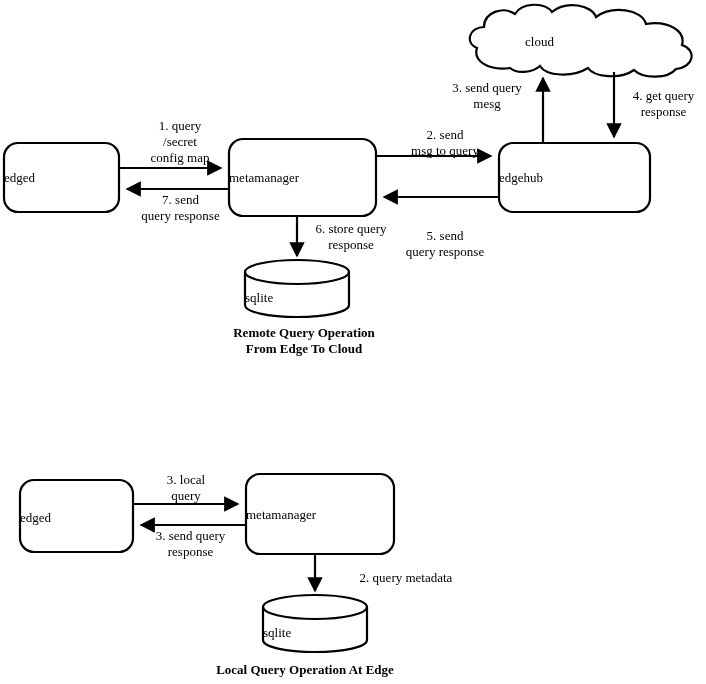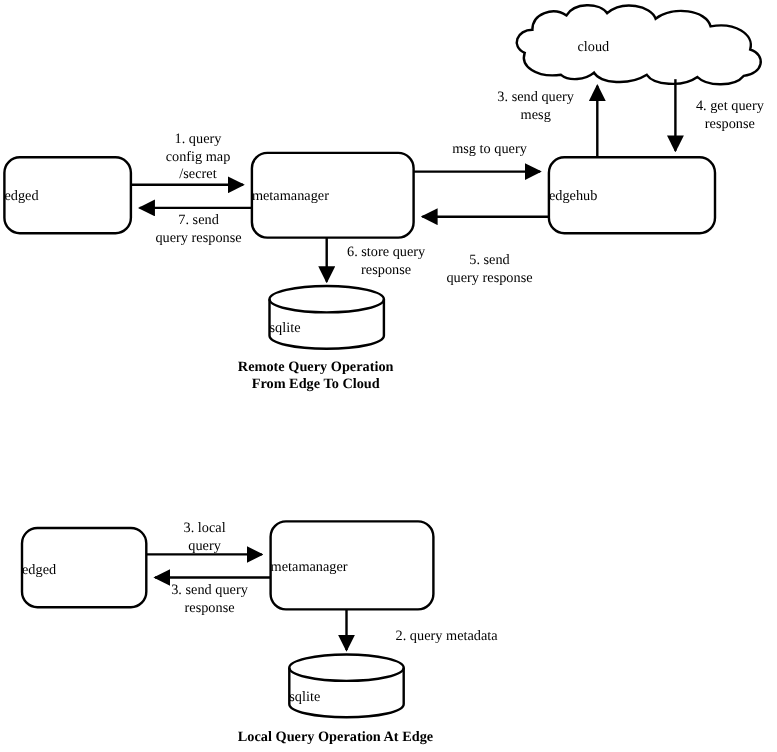--- a/index.html
+++ b/index.html
@@ -131,30 +131,31 @@
   <div class="node-label" style="left:525px; top:34px; width:120px;">
     <span>cloud</span>
   </div>
 
   <div class="node-label" style="left:245px; top:290px; width:104px;">
     <span>sqlite</span>
   </div>
 
   <div class="edge-label" style="left:118px; top:118px; width:124px;">
     <div>1. query</div>
+    <div>/secret</div>
     <div>config map</div>
-    <div>/secret</div>
   </div>
 
   <div class="edge-label" style="left:113px; top:192px; width:135px;">
     <div>7. send</div>
     <div>query response</div>
   </div>
 
   <div class="edge-label" style="left:382px; top:127px; width:126px;">
+    <div>2. send</div>
     <div>msg to query</div>
   </div>
 
   <div class="edge-label" style="left:380px; top:200px; width:130px;margin-top:28px;">
     <div>5. send</div>
     <div>query response</div>
   </div>
 
   <div class="edge-label" style="left:437px; top:80px; width:100px;">
     <div>3. send query</div>
@@ -164,21 +165,21 @@
   <div class="edge-label" style="left:621px; top:88px; width:85px;">
     <div>4. get query</div>
     <div>response</div>
   </div>
 
   <div class="edge-label" style="left:299px; top:221px; width:104px;">
     <div>6. store query</div>
     <div>response</div>
   </div>
 
-  <div class="caption" style="left:157px; top:325px; width:260px;">
+  <div class="caption" style="left:174px; top:325px; width:260px;">
     <div>Remote Query Operation</div>
     <div>From Edge To Cloud</div>
   </div>
 
   <div class="node-label" style="left:20px; top:510px; width:113px;">
     <span>edged</span>
   </div>
 
   <div class="node-label" style="left:246px; top:507px; width:148px;">
     <span>metamanager</span>

